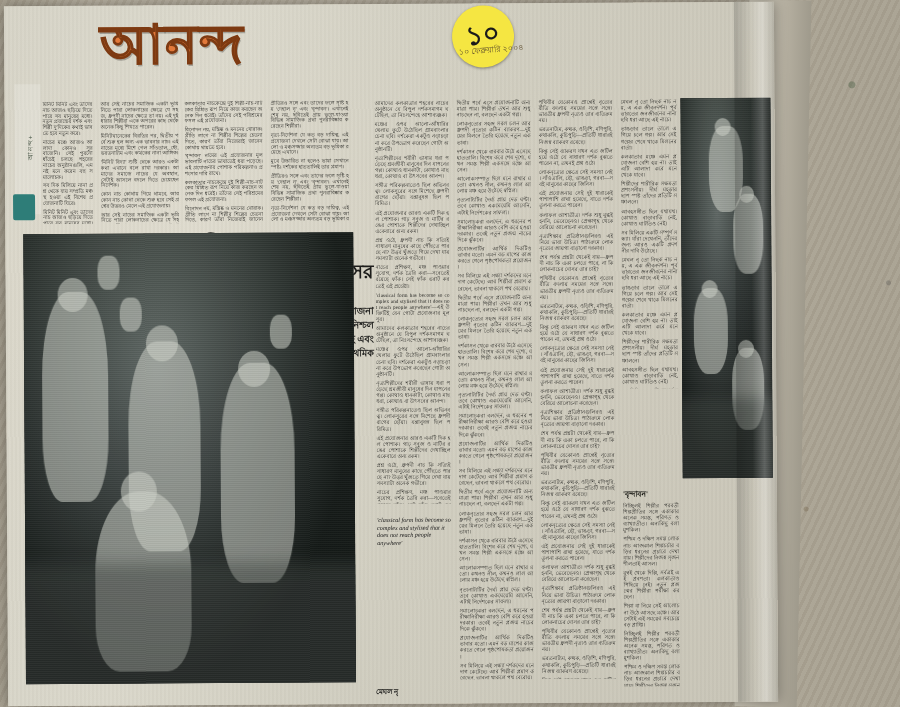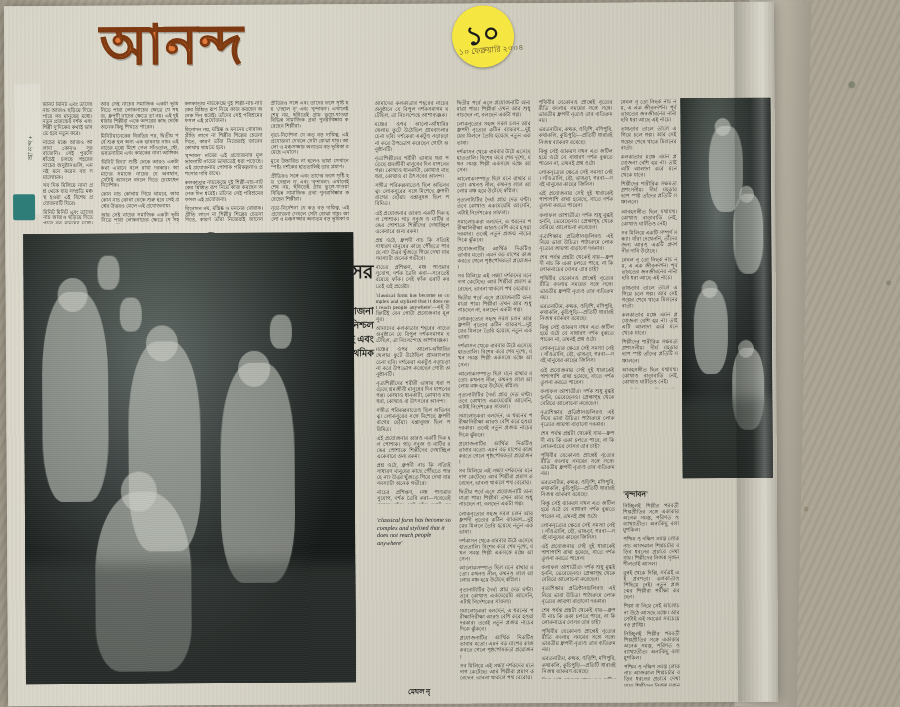--- a/index.html
+++ b/index.html
@@ -313,21 +313,21 @@
       <div class="fig" style="left:196px;top:130px;width:74px;height:220px;border-radius:40% 40% 30% 30%;"></div>
       <div class="fig" style="left:214px;top:118px;width:32px;height:36px;"></div>
       <div class="fig" style="left:246px;top:82px;width:22px;height:34px;border-radius:40%;"></div>
 
       <div class="fig" style="left:70px;top:258px;width:96px;height:180px;border-radius:45% 45% 25% 25%;"></div>
       <div class="fig" style="left:96px;top:238px;width:36px;height:40px;"></div>
 
       <div class="fig dark" style="left:-20px;top:330px;width:400px;height:140px;border-radius:0;filter:blur(8px);opacity:.55;"></div>
       <div class="grain"></div>
     </div>
-    <div class="photo-caption" style="left:368px;top:682px;margin-left:32px;">মেঘল নৃ</div>
+    <div class="photo-caption" style="left:368px;top:682px;">মেঘল নৃ</div>
 
     <div class="pullquote">'classical form has become so complex and stylised that it does not reach people anywhere'</div>
 
     <div class="photo" style="left:676px;top:96px;width:90px;height:380px;">
       <div class="ph-bg"></div>
       <div class="fig" style="left:28px;top:28px;width:34px;height:86px;border-radius:40%;"></div>
       <div class="fig" style="left:34px;top:20px;width:16px;height:18px;"></div>
       <div class="fig" style="left:52px;top:96px;width:30px;height:80px;border-radius:40%;"></div>
       <div class="fig" style="left:58px;top:88px;width:15px;height:17px;"></div>
       <div class="fig" style="left:12px;top:190px;width:34px;height:86px;border-radius:40%;"></div>

